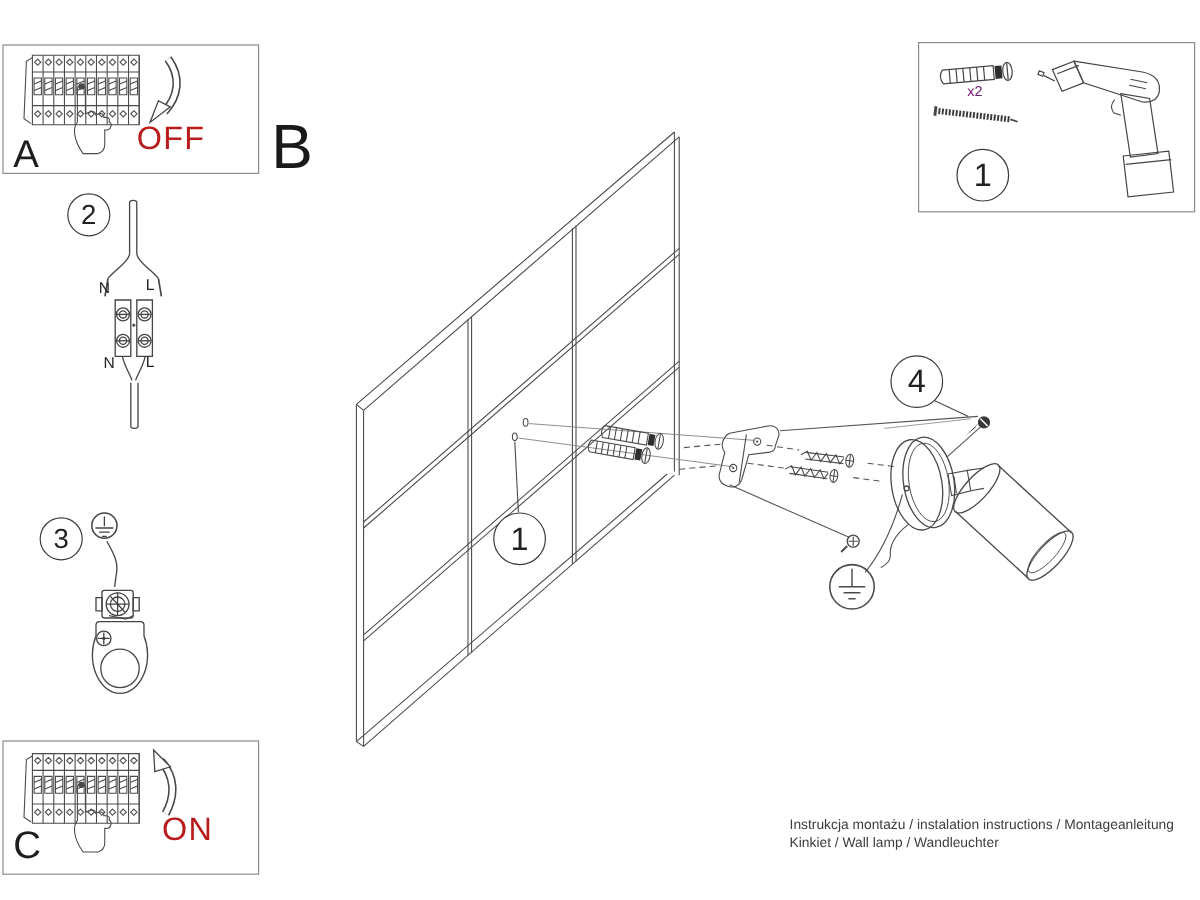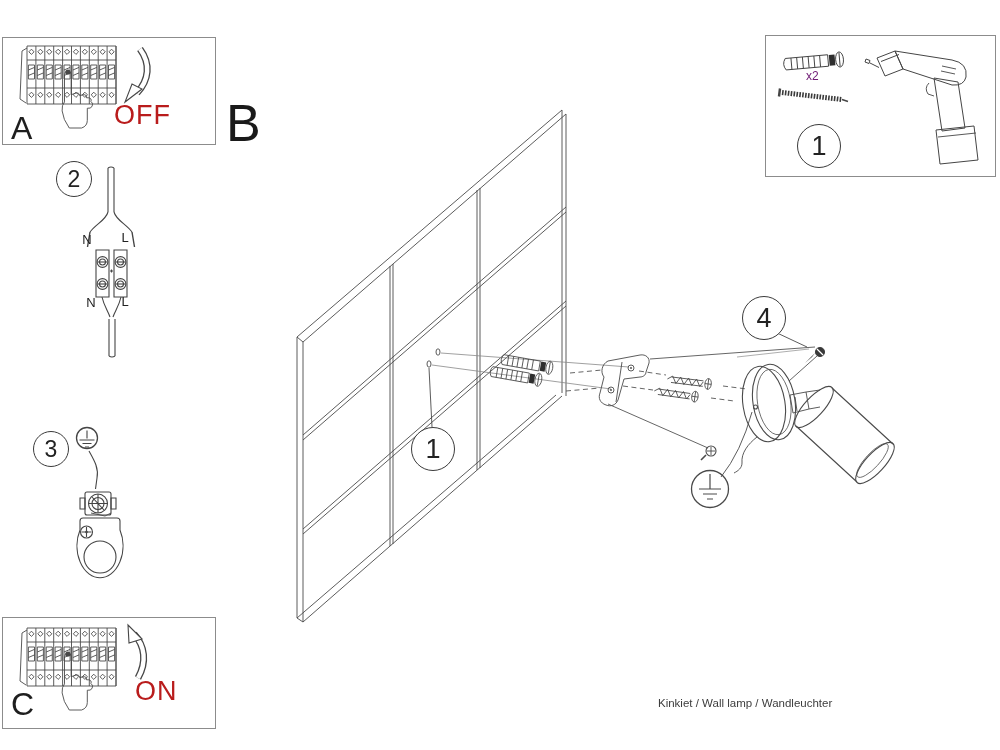--- a/index.html
+++ b/index.html
@@ -302,15 +302,16 @@
     </g>
   </svg>
 
   <div class="circ big" style="left:411px;top:427px;">
       <span>1</span>
     </div>
   <div class="circ big" style="left:742px;top:296px;">
       <span>4</span>
     </div>
 
+  <div class="footer-line" style="top:681px;">Instrukcja montażu / instalation instructions / Montageanleitung</div>
   <div class="footer-line" style="top:696px;text-align:right;">Kinkiet / Wall lamp / Wandleuchter</div>
 
 </div>
 
 </body></html>

